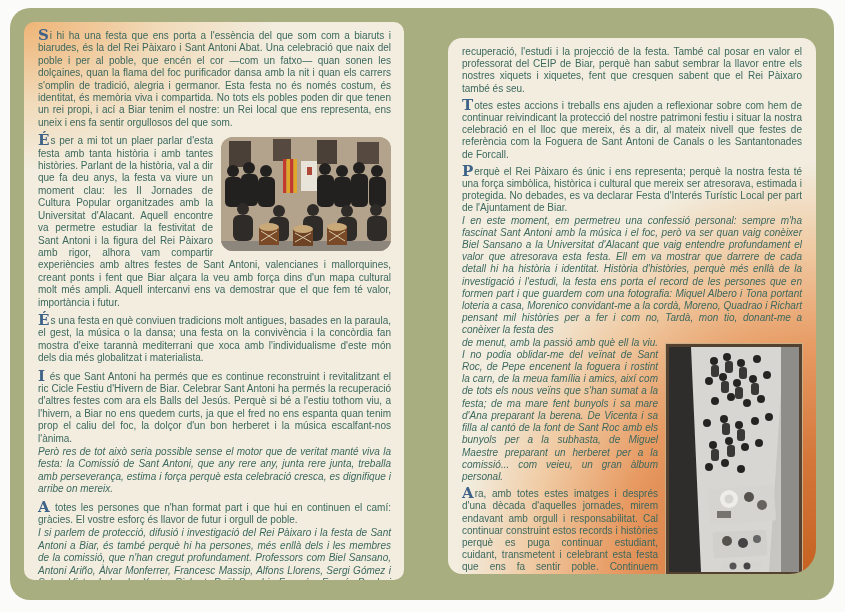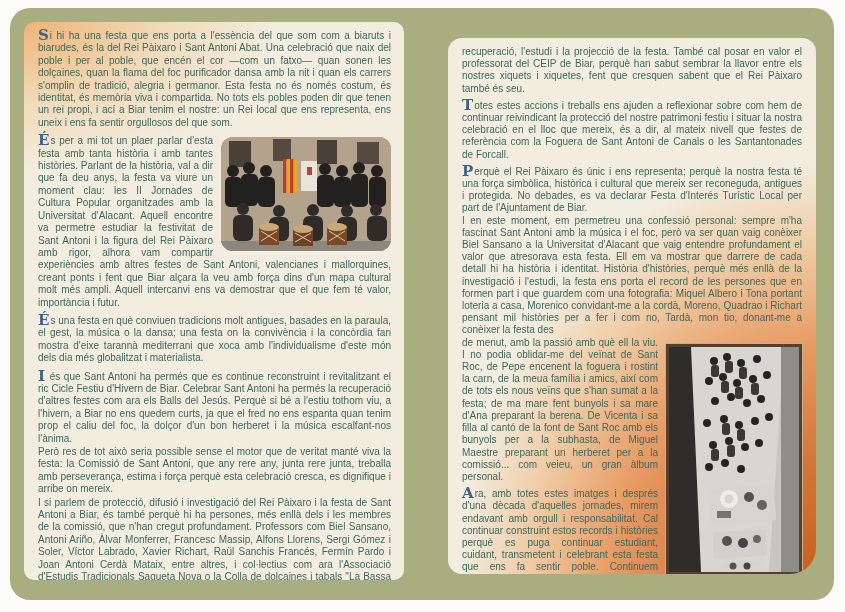--- a/index.html
+++ b/index.html
@@ -24,21 +24,21 @@
     background:
       radial-gradient(130% 105% at 100% 102%, #c4601f 0%, #d4763a 22%, #e79a62 42%, #f0cba4 60%, rgba(242,237,223,0) 75%),
       #f2eddf;
     padding:8px 14px 6px 14px;box-sizing:border-box;
   }
   .para{
     margin:0 0 6px 0;font-size:10px;line-height:12.4px;text-align:justify;
     color:#3c685e;
   }
   #right-page .para{line-height:12.2px;margin-bottom:5px;}
-  .cont{margin-top:-5px;}
+  .cont{margin-top:-5px;font-style:italic;}
   .cap{
     font-family:"DejaVu Serif",serif;font-weight:bold;font-size:15px;
     color:#3f6288;line-height:0;position:relative;top:1px;padding-right:1px;
   }
   .photo-a{
     float:right;width:170px;height:114px;margin:2px 0 5px 8px;
     border-radius:12px;overflow:hidden;background:#b3a28c;
   }
   .photo-b{
     float:right;width:130px;height:225px;margin:2px 0 5px 8px;
@@ -113,27 +113,28 @@
             <ellipse cx="116" cy="90" rx="10" ry="4" fill="#c9a978"></ellipse>
           <path d="M40 94 l16 10 M56 94 l-16 10 M74 96 l16 9 M90 96 l-16 9 M108 94 l16 10 M124 94 l-16 10" stroke="#d8c9a8" stroke-width="1" fill="none"></path>
         </g>
       </svg>
     </div>
 
     <p class="para"><span class="cap">É</span><span>s per a mi tot un plaer parlar d'esta festa amb tanta història i amb tantes històries. Parlant de la història, val a dir que fa deu anys, la festa va viure un moment clau: les II Jornades de Cultura Popular organitzades amb la Universitat d'Alacant. Aquell encontre va permetre estudiar la festivitat de Sant Antoni i la figura del Rei Pàixaro amb rigor, alhora vam compartir experiències amb altres festes de Sant Antoni, valencianes i mallorquines, creant ponts i fent que Biar alçara la veu amb força dins d'un mapa cultural molt més ampli. Aquell intercanvi ens va demostrar que el que fem té valor, importància i futur.</span></p>
     <p class="para"><span class="cap">É</span><span>s una festa en què conviuen tradicions molt antigues, basades en la paraula, el gest, la música o la dansa; una festa on la convivència i la concòrdia fan mostra d'eixe tarannà mediterrani que xoca amb l'individualisme d'este món dels dia més globalitzat i materialista.</span></p>
     <p class="para"><span class="cap">I</span><span> és que Sant Antoni ha permés que es continue reconstruint i revitalitzant el ric Cicle Festiu d'Hivern de Biar. Celebrar Sant Antoni ha permés la recuperació d'altres festes com ara els Balls del Jesús. Perquè si bé a l'estiu tothom viu, a l'hivern, a Biar no ens quedem curts, ja que el fred no ens espanta quan tenim prop el caliu del foc, la dolçor d'un bon herberet i la música escalfant-nos l'ànima.</span></p>
     <p class="para cont"><span>Però res de tot això seria possible sense el motor que de veritat manté viva la festa: la Comissió de Sant Antoni, que any rere any, junta rere junta, treballa amb perseverança, estima i força perquè esta celebració cresca, es dignifique i arribe on mereix.</span></p>
+    <p class="para"><span class="cap">A</span><span> totes les persones que n'han format part i que hui en continuen el camí: gràcies. El vostre esforç és llavor de futur i orgull de poble.</span></p>
     <p class="para cont"><span>I si parlem de protecció, difusió i investigació del Rei Pàixaro i la festa de Sant Antoni a Biar, és també perquè hi ha persones, més enllà dels i les membres de la comissió, que n'han cregut profundament. Professors com Biel Sansano, Antoni Ariño, Àlvar Monferrer, Francesc Massip, Alfons Llorens, Sergi Gómez i Soler, Víctor Labrado, Xavier Richart, Raül Sanchis Francés, Fermín Pardo i Joan Antoni Cerdà Mataix, entre altres, i col·lectius com ara l'Associació d'Estudis Tradicionals Sagueta Nova o la Colla de dolçaines i tabals "La Bassa la Vila" s'han implicat amb passió, rigor i estima en la</span></p>
   </div>
 
   <div class="page" id="right-page">
     <p class="para"><span>recuperació, l'estudi i la projecció de la festa. També cal posar en valor el professorat del CEIP de Biar, perquè han sabut sembrar la llavor entre els nostres xiquets i xiquetes, fent que cresquen sabent que el Rei Pàixaro també és seu.</span></p>
     <p class="para"><span class="cap">T</span><span>otes estes accions i treballs ens ajuden a reflexionar sobre com hem de continuar reivindicant la protecció del nostre patrimoni festiu i situar la nostra celebració en el lloc que mereix, és a dir, al mateix nivell que festes de referència com la Foguera de Sant Antoni de Canals o les Santantonades de Forcall.</span></p>
-    <p class="para"><span class="cap">P</span><span>erquè el Rei Pàixaro és únic i ens representa; perquè la nostra festa té una força simbòlica, històrica i cultural que mereix ser reconeguda, antigues i protegida. No debades, es va declarar Festa d'Interés Turístic Local per part de l'Ajuntament de Biar.</span></p>
+    <p class="para"><span class="cap">P</span><span>erquè el Rei Pàixaro és únic i ens representa; perquè la nostra festa té una força simbòlica, històrica i cultural que mereix ser atresorava, estimada i protegida. No debades, es va declarar Festa d'Interés Turístic Local per part de l'Ajuntament de Biar.</span></p>
     <p class="para cont"><span>I en este moment, em permetreu una confessió personal: sempre m'ha fascinat Sant Antoni amb la música i el foc, però va ser quan vaig conèixer Biel Sansano a la Universitat d'Alacant que vaig entendre profundament el valor que atresorava esta festa. Ell em va mostrar que darrere de cada detall hi ha història i identitat. Història d'històries, perquè més enllà de la investigació i l'estudi, la festa ens porta el record de les persones que en formen part i que guardem com una fotografia: Miquel Albero i Tona portant loteria a casa, Morenico convidant-me a la cordà, Moreno, Quadrao i Richart pensant mil històries per a fer i com no, Tardà, mon tio, donant-me a conèixer la festa des</span></p>
 
     <div class="photo-b">
       <svg viewBox="0 0 130 225" preserveAspectRatio="none">
         <rect x="0" y="0" width="130" height="225" fill="#c8c6c2"></rect>
         <polygon points="20,0 115,0 100,225 30,225" fill="#d8d6d2"></polygon>
         <polygon points="0,0 22,0 32,225 0,225" fill="#2f2d2b"></polygon>
         <rect x="112" y="0" width="18" height="225" fill="#8f8d89"></rect>
 
         <g fill="#262422">

